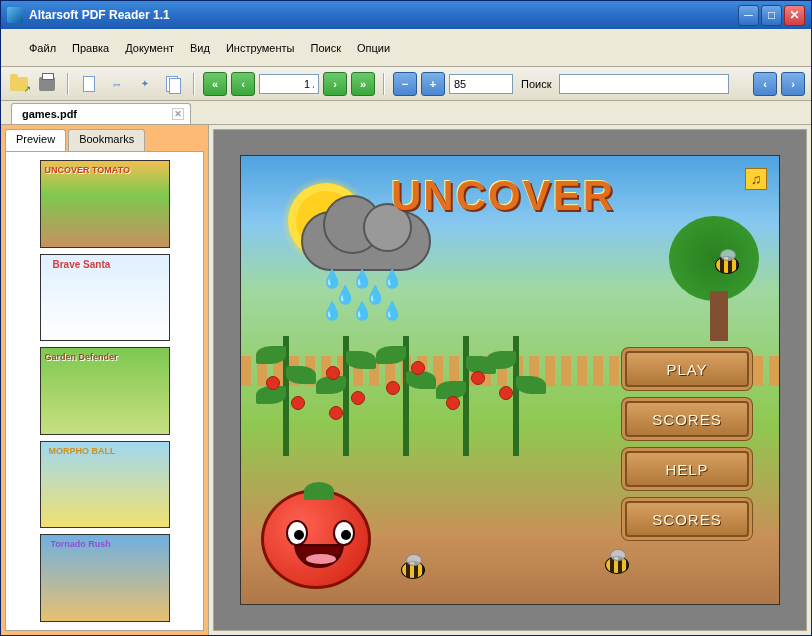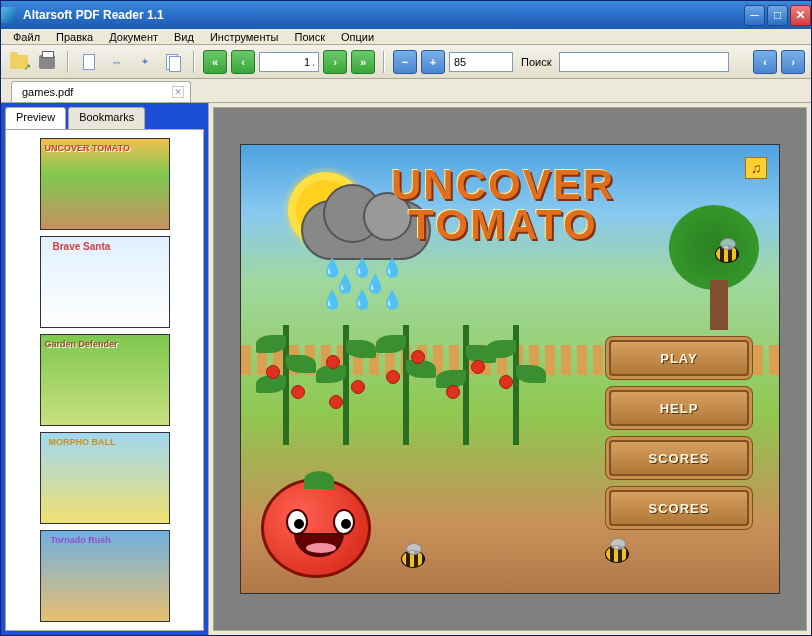--- a/index.html
+++ b/index.html
@@ -1,49 +1,49 @@
 <!DOCTYPE html>
 <html><head>
   <meta charset="utf-8">
   <style>
     * { box-sizing: border-box; margin: 0; padding: 0; }
     body { font-family: Tahoma, Arial, sans-serif; font-size: 11px; background: #ece9d8; width: 812px; height: 636px; overflow: hidden; }
     
     .window { width: 812px; height: 636px; border: 1px solid #0a246a; display: flex; flex-direction: column; }
     
-    .titlebar { height: 28px; background: linear-gradient(to bottom, #3b8adb 0%, #2a6ec9 50%, #1c5ab0 100%); display: flex; align-items: center; padding: 0 0; color: white; }
+    .titlebar { height: 28px; background: linear-gradient(to bottom, #3b8adb 0%, #2a6ec9 50%, #1c5ab0 100%); display: flex; align-items: center; padding: 0 6px; color: white; }
     .titlebar-icon { width: 16px; height: 16px; background: linear-gradient(135deg, #5dbbf0, #0a5a9f); margin-right: 6px; border-radius: 2px; }
     .titlebar-text { flex: 1; font-weight: bold; font-size: 12px; }
     .window-controls { display: flex; gap: 2px; }
     .window-btn { width: 21px; height: 21px; background: linear-gradient(to bottom, #6fa7e8, #2c6fc5); border: 1px solid #1a4a8a; border-radius: 3px; display: flex; align-items: center; justify-content: center; color: white; font-weight: bold; cursor: pointer; font-size: 12px; }
     .window-btn.close { background: linear-gradient(to bottom, #f08080, #d04040); border-color: #a02020; }
     
-    .menubar { height: 16px; background: #ece9d8; display: flex; align-items: center; padding: 0 4px; border-bottom: 1px solid #aca899; }
+    .menubar { height: 38px; background: #ece9d8; display: flex; align-items: center; padding: 0 20px; border-bottom: 1px solid #aca899; }
     .menu-item { padding: 2px 8px; cursor: pointer; }
     
     .toolbar { height: 34px; background: linear-gradient(to bottom, #f3f2ea, #e2decb); display: flex; align-items: center; padding: 0 6px; gap: 4px; border-bottom: 1px solid #aca899; }
     .tool-btn { width: 24px; height: 24px; border: 1px solid transparent; border-radius: 3px; display: flex; align-items: center; justify-content: center; cursor: pointer; }
     .tool-btn.green { background: linear-gradient(to bottom, #6bc96b, #3aa73a); border: 1px solid #2a7a2a; color: white; font-weight: bold; font-size: 11px; }
     .tool-btn.blue { background: linear-gradient(to bottom, #7ab0e8, #4a85d0); border: 1px solid #2a5a9a; color: white; font-weight: bold; font-size: 11px; }
     .separator { width: 2px; height: 22px; border-left: 1px solid #aca899; border-right: 1px solid #fff; margin: 0 4px; }
     .toolbar-input { height: 20px; border: 1px solid #7f9db9; padding: 0 4px; font-size: 11px; }
     .page-input { width: 60px; padding-left: 44px; }
     .zoom-input { width: 64px; }
     .search-input { width: 170px; }
     .search-label { margin: 6px 4px; }
     .spacer { flex: 1; }
     
     .document-tabs { height: 24px; background: #ece9d8; display: flex; align-items: flex-end; padding: 0 10px; border-bottom: 1px solid #aca899; gap: 0; }
     .doc-tab { padding: 4px 40px 4px 10px; background: #e8e6d9; border: 1px solid #aca899; border-bottom: none; border-radius: 3px 3px 0 0; margin-right: 2px; cursor: pointer; color: #888; min-width: 180px; position: relative; }
-    .doc-tab.active { background: #fff; color: #000; }
+    .doc-tab.active { background: #fff; color: #000; font-weight: bold; }
     .tab-close { position: absolute; right: 6px; top: 4px; width: 12px; height: 12px; font-size: 9px; color: #999; display: flex; align-items: center; justify-content: center; border: 1px solid #ccc; }
     
     .content-area { flex: 1; display: flex; background: #ece9d8; overflow: hidden; }
     
-    .sidebar { width: 208px; background: #1d4ed8; border-right: 1px solid #aca899; display: flex; flex-direction: column; padding: 4px; }
+    .sidebar { width: 208px; background: #fdba74; border-right: 1px solid #aca899; display: flex; flex-direction: column; padding: 4px; }
     .sidebar-tabs { display: flex; height: 22px; }
     .sidebar-tab { padding: 3px 10px; border: 1px solid #aca899; border-bottom: none; border-radius: 3px 3px 0 0; background: #e8e6d9; cursor: pointer; font-size: 11px; margin-right: 2px; }
     .sidebar-tab.active { background: #fff; }
     .thumbnails { flex: 1; background: #fff; border: 1px solid #aca899; overflow-y: auto; padding: 8px; display: flex; flex-direction: column; gap: 6px; align-items: center; }
     .thumbnail { width: 130px; height: 92px; border: 1px solid #333; cursor: pointer; position: relative; overflow: hidden; }
     
     .thumb1 { background: linear-gradient(to bottom, #f0c050 0%, #7ec850 40%, #c89060 100%); }
     .thumb1::before { content: 'UNCOVER TOMATO'; position: absolute; top: 4px; left: 4px; font-size: 9px; font-weight: bold; color: #d04020; text-shadow: 1px 1px 0 #fff; }
     .thumb2 { background: linear-gradient(to bottom, #e0f0ff 0%, #fff 100%); }
     .thumb2::before { content: 'Brave Santa'; position: absolute; top: 4px; left: 12px; font-size: 10px; font-weight: bold; color: #d04040; }
@@ -83,21 +83,21 @@
     
     .big-tomato { position: absolute; left: 20px; bottom: 15px; width: 110px; height: 100px; background: radial-gradient(circle at 35% 35%, #ff6050, #d02010); border-radius: 50%; border: 3px solid #801000; }
     .tomato-eyes { position: absolute; top: 28px; left: 22px; display: flex; gap: 25px; }
     .tomato-eye { width: 22px; height: 26px; background: #fff; border-radius: 50%; border: 2px solid #400; position: relative; }
     .tomato-eye::after { content: ''; position: absolute; width: 10px; height: 10px; background: #000; border-radius: 50%; top: 8px; left: 6px; }
     .tomato-mouth { position: absolute; bottom: 18px; left: 30px; width: 50px; height: 24px; background: #600; border-radius: 0 0 30px 30px; border: 2px solid #400; }
     .tomato-mouth::after { content: ''; position: absolute; top: 8px; left: 10px; width: 30px; height: 10px; background: #f090a0; border-radius: 50%; }
     .tomato-stem { position: absolute; top: -10px; left: 40px; width: 30px; height: 18px; background: #3a9030; border-radius: 50% 50% 0 0; }
     
     .game-menu { position: absolute; right: 30px; top: 195px; display: flex; flex-direction: column; gap: 14px; }
-    .game-btn { width: 140px; height: 36px; background: linear-gradient(to bottom, #d8a060, #b07838); border: 2px solid #805020; border-radius: 4px; display: flex; align-items: center; justify-content: center; font-weight: bold; color: #fff8e0; font-size: 13px; text-shadow: 1px 1px 0 #503010; letter-spacing: 1px; box-shadow: 0 0 0 3px #c89050, 0 0 0 4px #805020; cursor: pointer; }
+    .game-btn { width: 124px; height: 36px; background: linear-gradient(to bottom, #d8a060, #b07838); border: 2px solid #805020; border-radius: 4px; display: flex; align-items: center; justify-content: center; font-weight: normal; color: #fff8e0; font-size: 15px; text-shadow: 1px 1px 0 #503010; letter-spacing: 1px; box-shadow: 0 0 0 3px #c89050, 0 0 0 4px #805020; cursor: pointer; }
     
     .music-icon { position: absolute; right: 12px; top: 12px; width: 22px; height: 22px; background: #ffd030; border: 1px solid #a07010; display: flex; align-items: center; justify-content: center; font-size: 14px; color: #604010; }
     
     .bee { position: absolute; width: 24px; height: 18px; background: repeating-linear-gradient(90deg, #f0c020 0 4px, #302010 4px 8px); border-radius: 50%; border: 1px solid #000; }
     .bee::before { content: ''; position: absolute; top: -8px; left: 4px; width: 14px; height: 10px; background: rgba(200,220,240,0.7); border-radius: 50%; border: 1px solid #888; }
     
     .folder-icon { position: relative; width: 18px; height: 14px; background: #f0d060; border-radius: 2px; }
     .folder-icon::before { content: ''; position: absolute; top: -3px; left: 0; width: 8px; height: 4px; background: #f0d060; border-radius: 2px 2px 0 0; }
     .folder-arrow { position: absolute; right: -3px; bottom: -3px; font-size: 9px; color: #2a8020; }
     
@@ -196,21 +196,20 @@
     </div>
 
     <div class="main-view">
       <div class="game-scene">
         <div class="sun"></div>
         <div class="cloud"></div>
         <div class="rain">💧💧💧<br>&nbsp;💧💧<br>💧💧💧</div>
 
         <div class="game-title">
           <div>UNCOVER</div>
-          <div>TOMATO</div>
         </div>
 
         <div class="music-icon">♫</div>
 
         <div class="tree">
           <div class="tree-crown"></div>
           <div class="tree-trunk"></div>
         </div>
 
         <div class="fence"></div>
@@ -262,20 +261,20 @@
           </div>
           <div class="tomato-mouth"></div>
         </div>
 
         <div class="bee" style="right:40px;top:100px;"></div>
         <div class="bee" style="left:160px;bottom:25px;"></div>
         <div class="bee" style="right:150px;bottom:30px;"></div>
 
         <div class="game-menu">
           <div class="game-btn">PLAY</div>
+          <div class="game-btn">SCORES</div>
           <div class="game-btn">HELP</div>
           <div class="game-btn">SCORES</div>
-          <div class="game-btn">SCORES</div>
         </div>
       </div>
     </div>
   </div>
 </div>
 
 </body></html>

